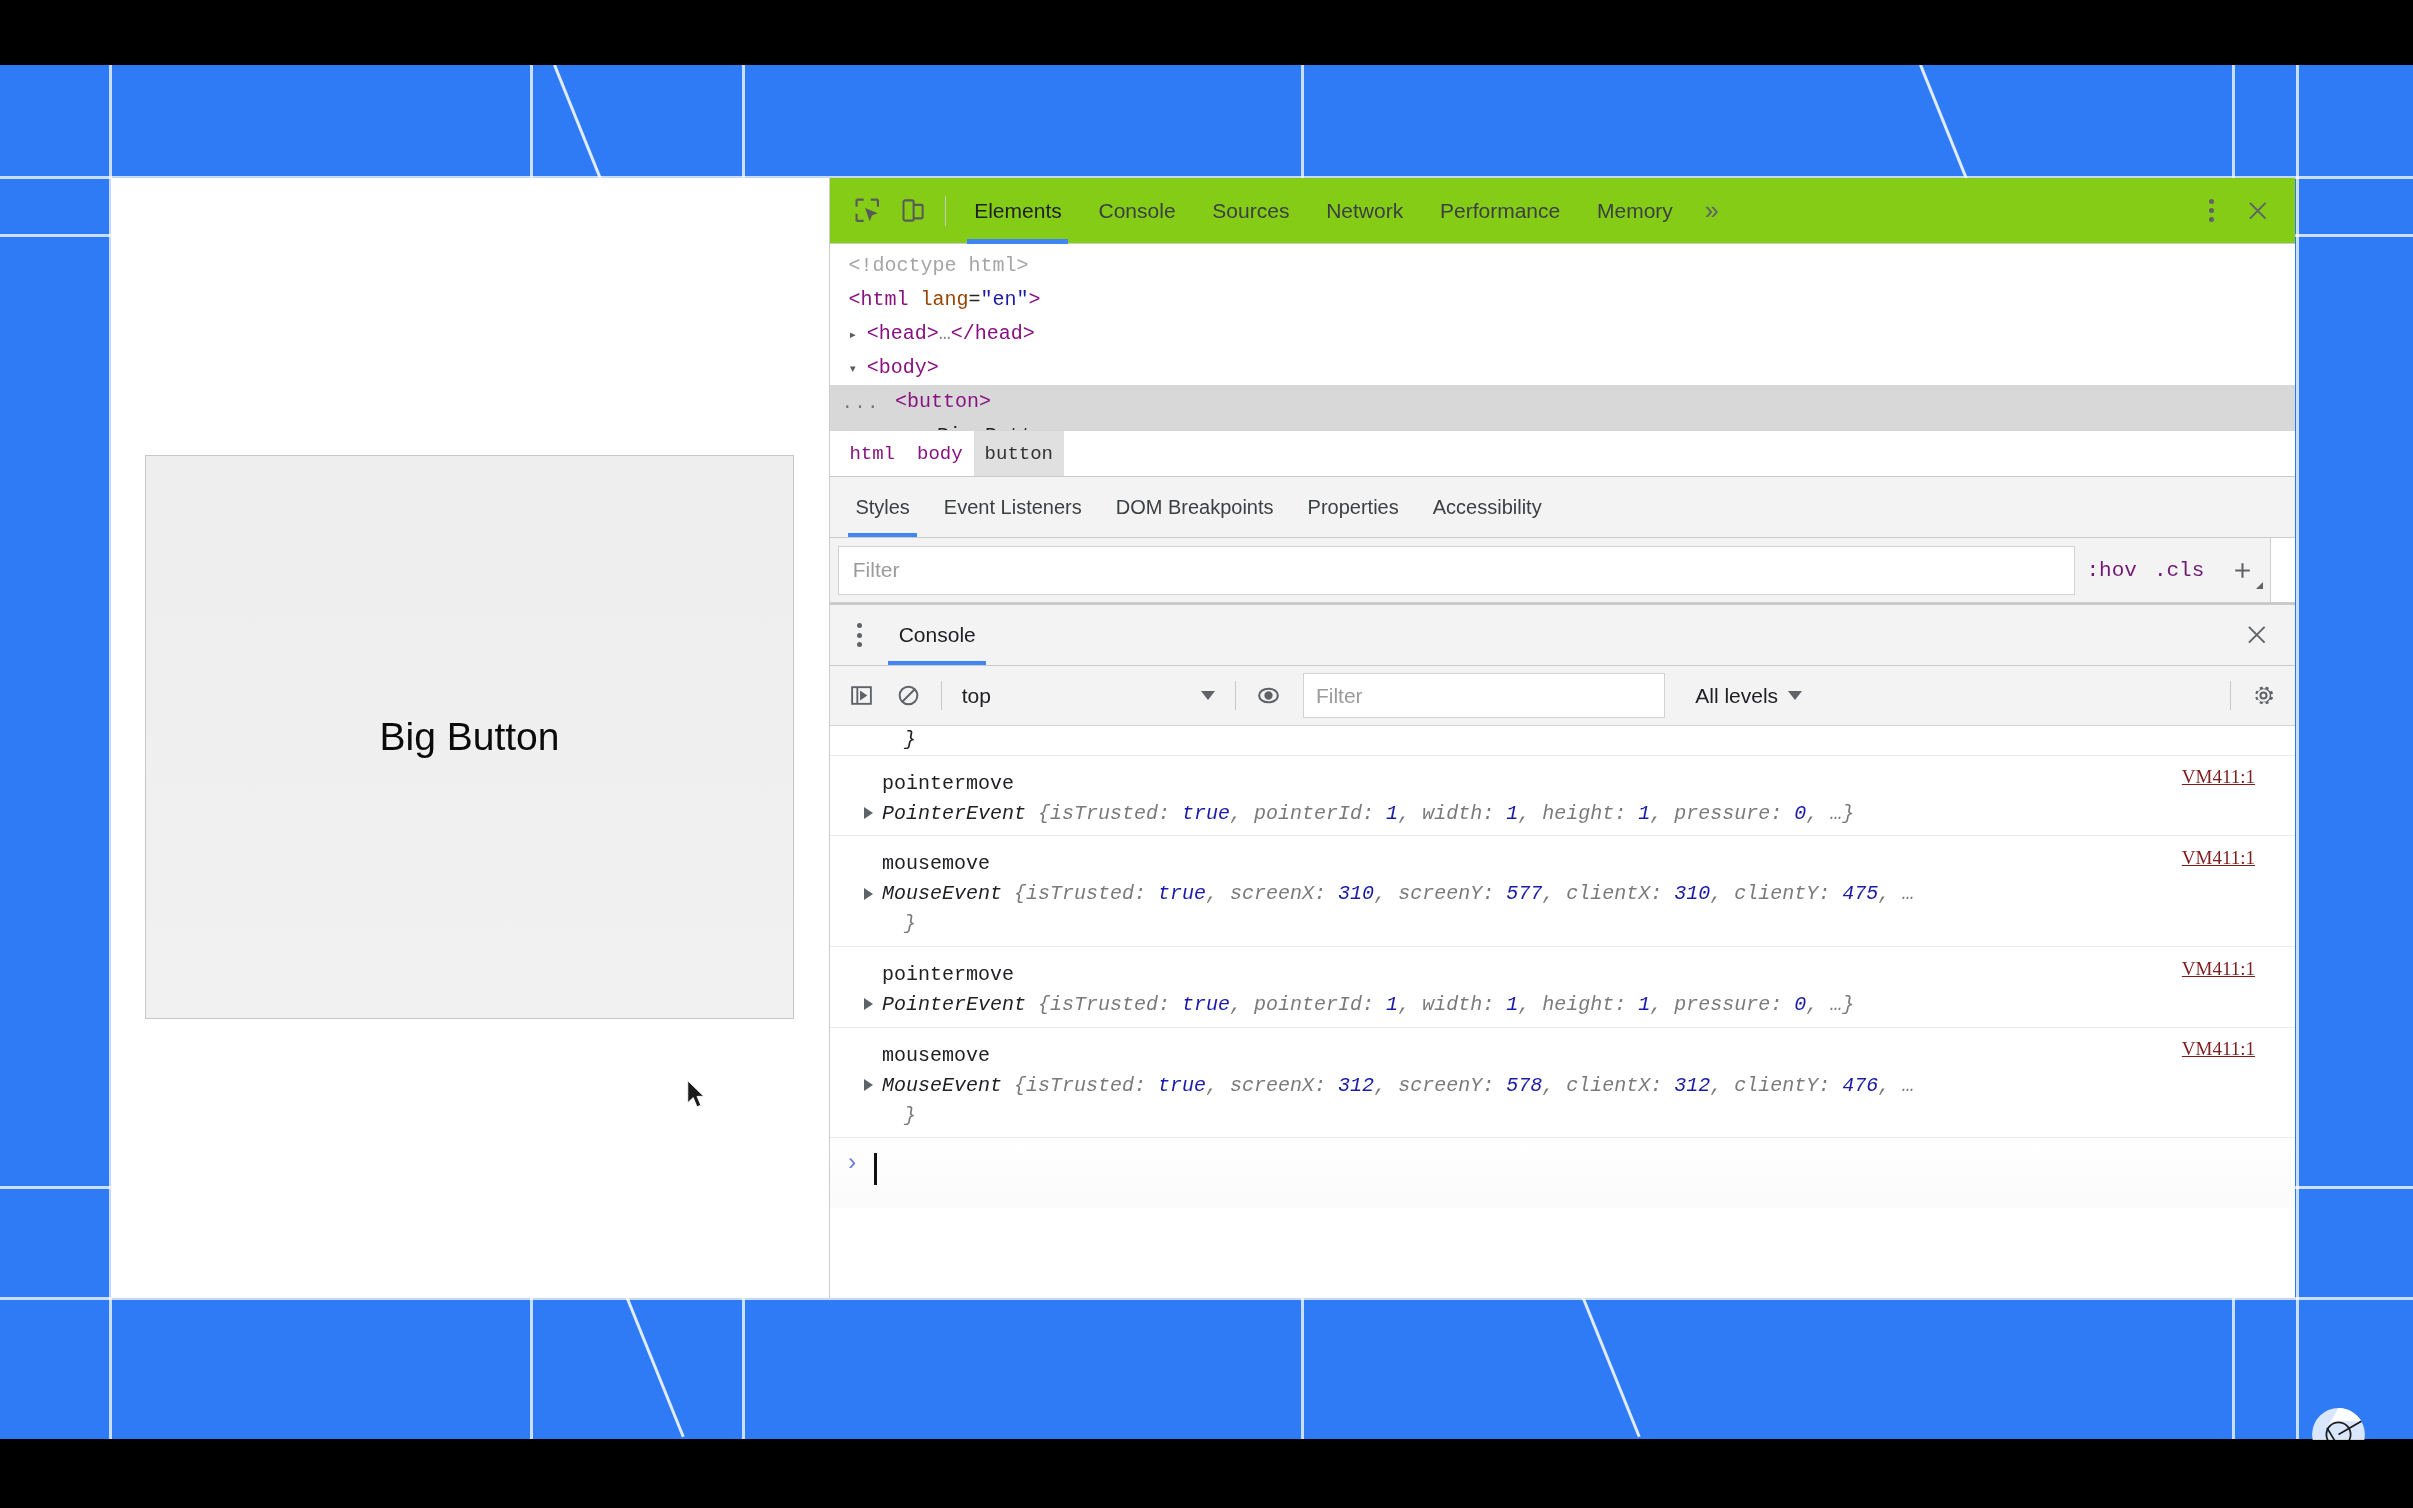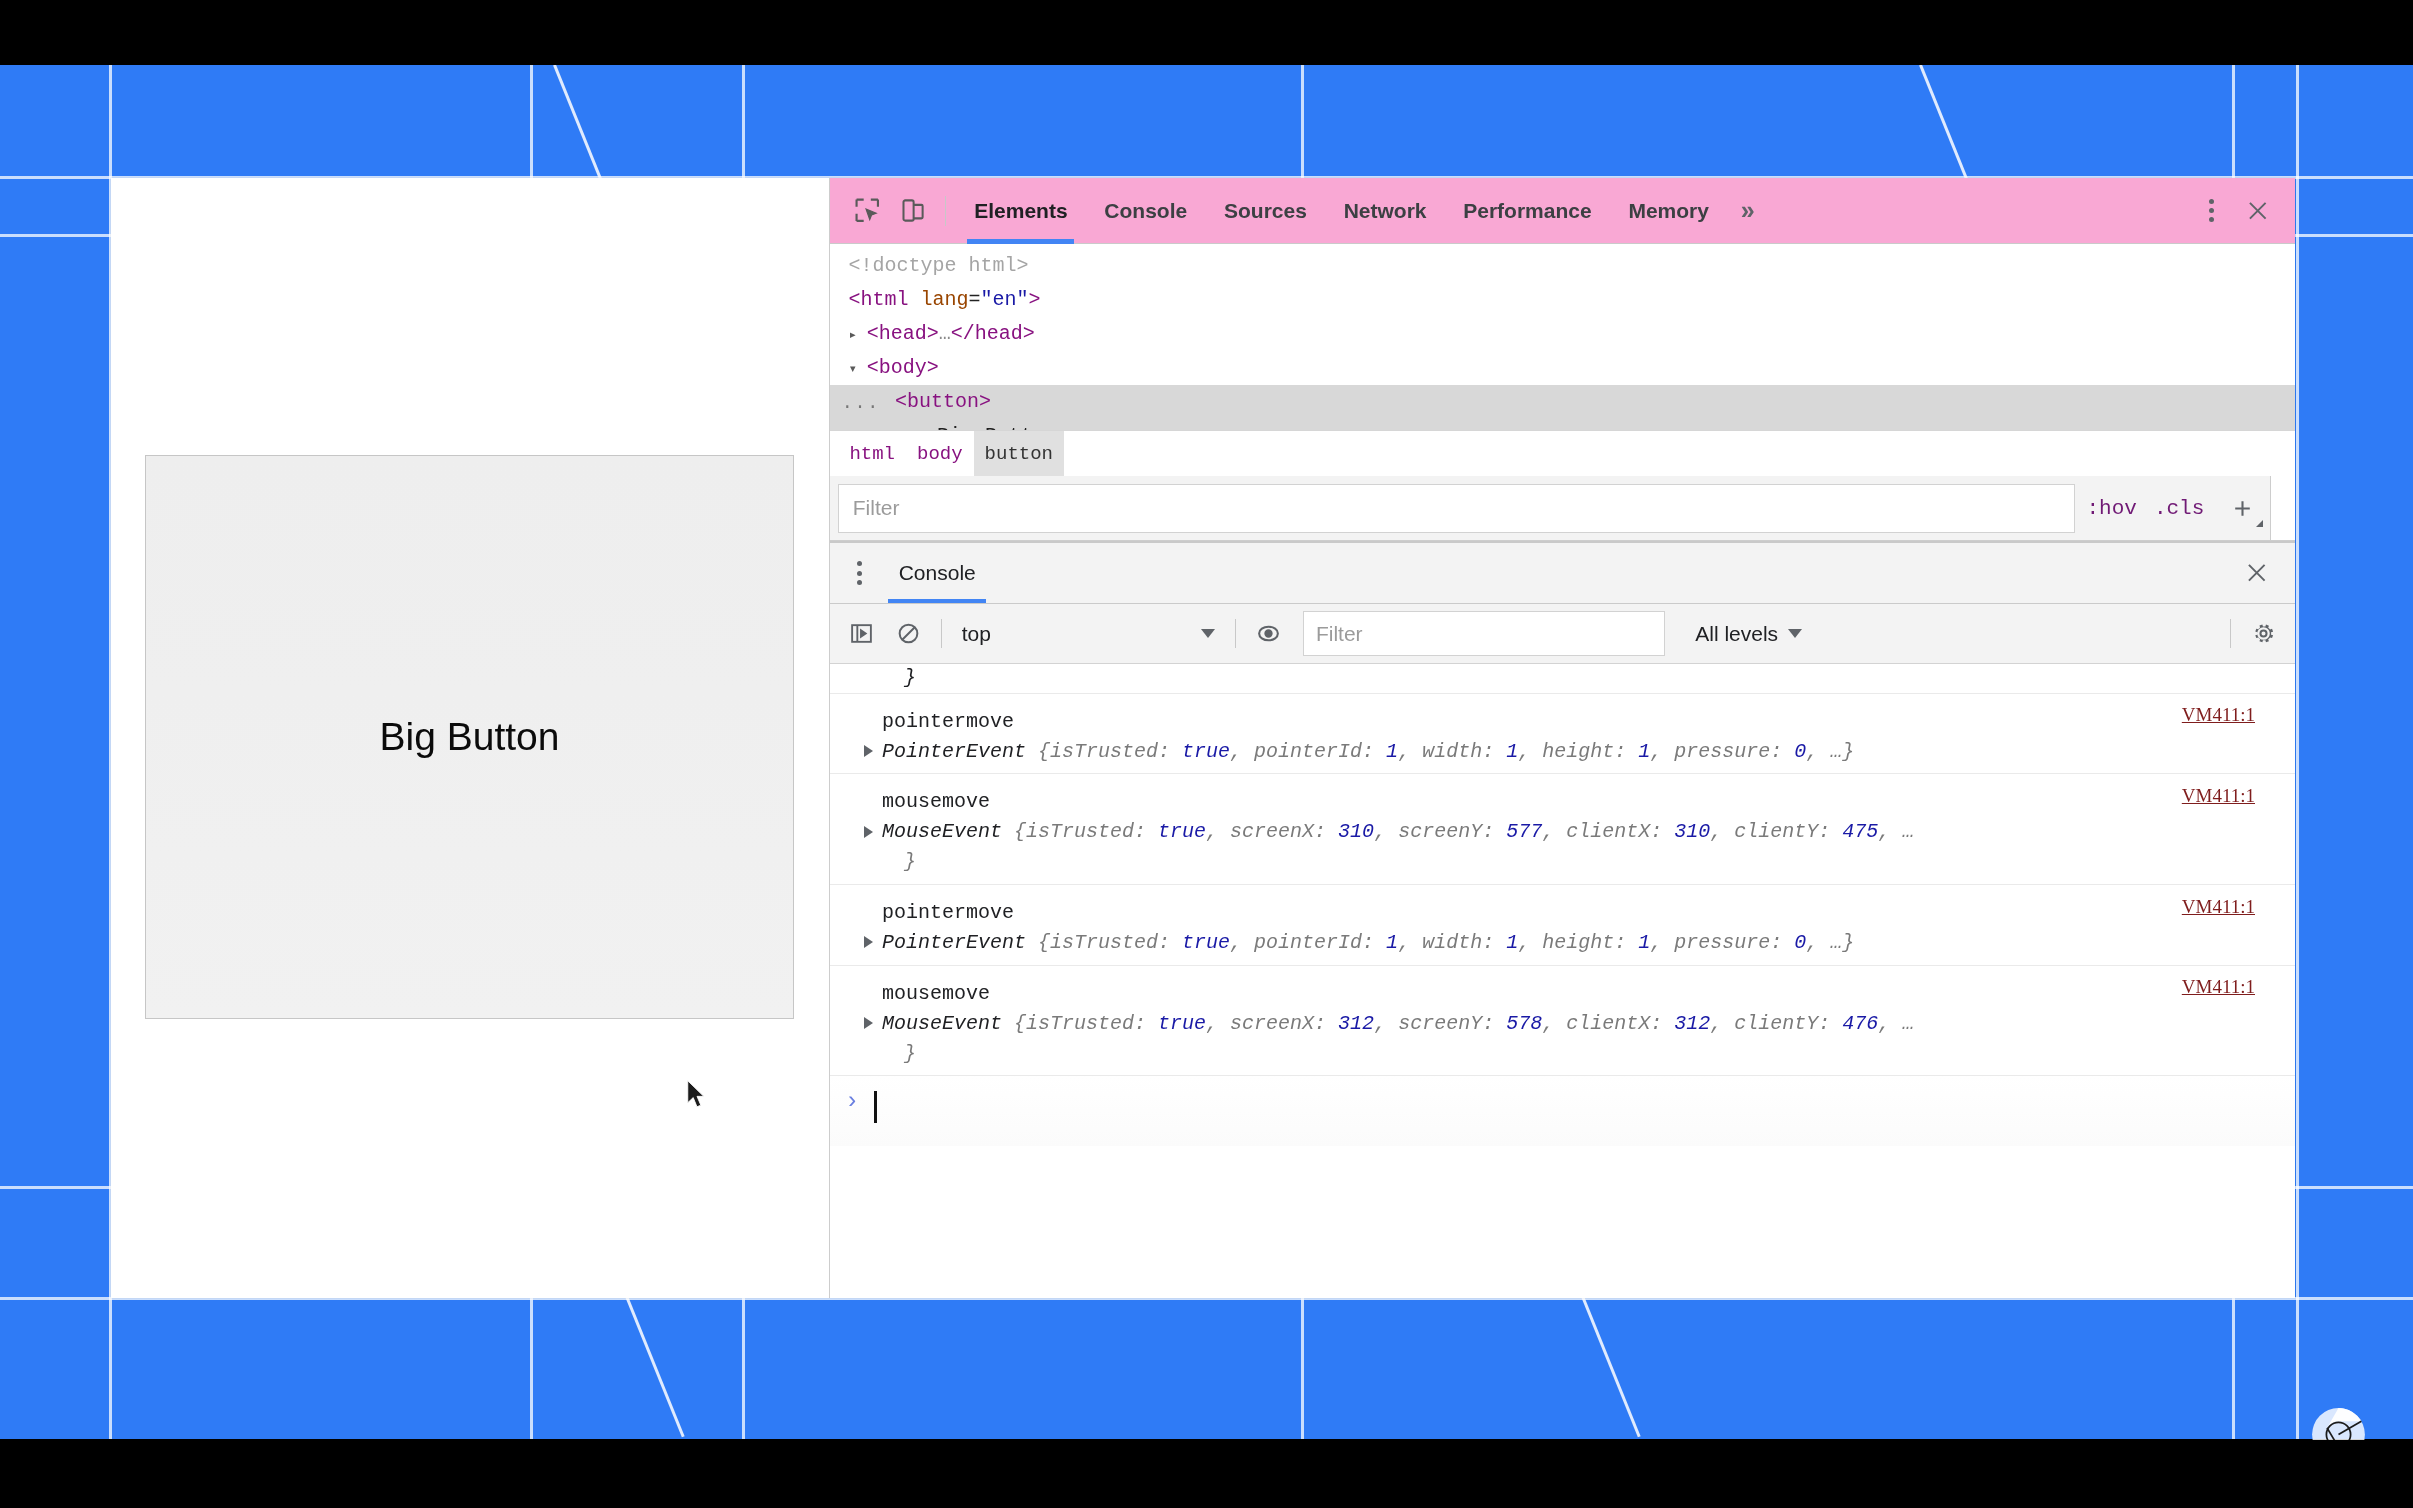--- a/index.html
+++ b/index.html
@@ -63,26 +63,25 @@
     background: #ffffff;
     border-left: 0.8px solid #cdcdcd;
     display: flex; flex-direction: column;
     font-family: "Liberation Sans", sans-serif;
     overflow: hidden;
   }
 
   
   #dt-tabbar {
     height: 66px; flex: 0 0 66px;
-    background: #f9a8d4;
+    background: #84cc16;
     border-bottom: 0.8px solid #cacaca;
     display: flex; align-items: center;
     padding-left: 15px;
     position: relative;
-    font-weight: bold;
   }
   .tb-icon-btn {
     width: 45px; height: 45px;
     display: flex; align-items: center; justify-content: center;
     color: #5a5a5a;
   }
   .tb-sep { width: 0.8px; height: 30px; background: #c8c8c8; margin: 0 10px; }
   .dt-tab {
     height: 66px; padding: 0 18.4px;
     display: flex; align-items: center;
@@ -344,20 +343,27 @@
       <div class="dom-row selected" style="padding-left:107px"><span><span class="tok-text">Big Button</span></span></div>
 
     </div>
 
     <div id="dt-breadcrumb">
       <div class="crumb">html</div>
       <div class="crumb">body</div>
       <div class="crumb active">button</div>
     </div>
 
+    <div id="dt-sidebar-tabs">
+      <div class="sb-tab selected">Styles</div>
+      <div class="sb-tab">Event Listeners</div>
+      <div class="sb-tab">DOM Breakpoints</div>
+      <div class="sb-tab">Properties</div>
+      <div class="sb-tab">Accessibility</div>
+    </div>
 
     <div id="dt-filter-row">
       <div id="styles-filter">Filter</div>
       <div class="filter-tools">
         <span class="filter-tool">:hov</span>
         <span class="filter-tool">.cls</span>
         <span class="plus-wrap">
           <svg width="25" height="25" viewBox="0 0 24 24" stroke="#5f6368" stroke-width="2">
               <path d="M12 5 V19 M5 12 H19"></path>
             </svg>

